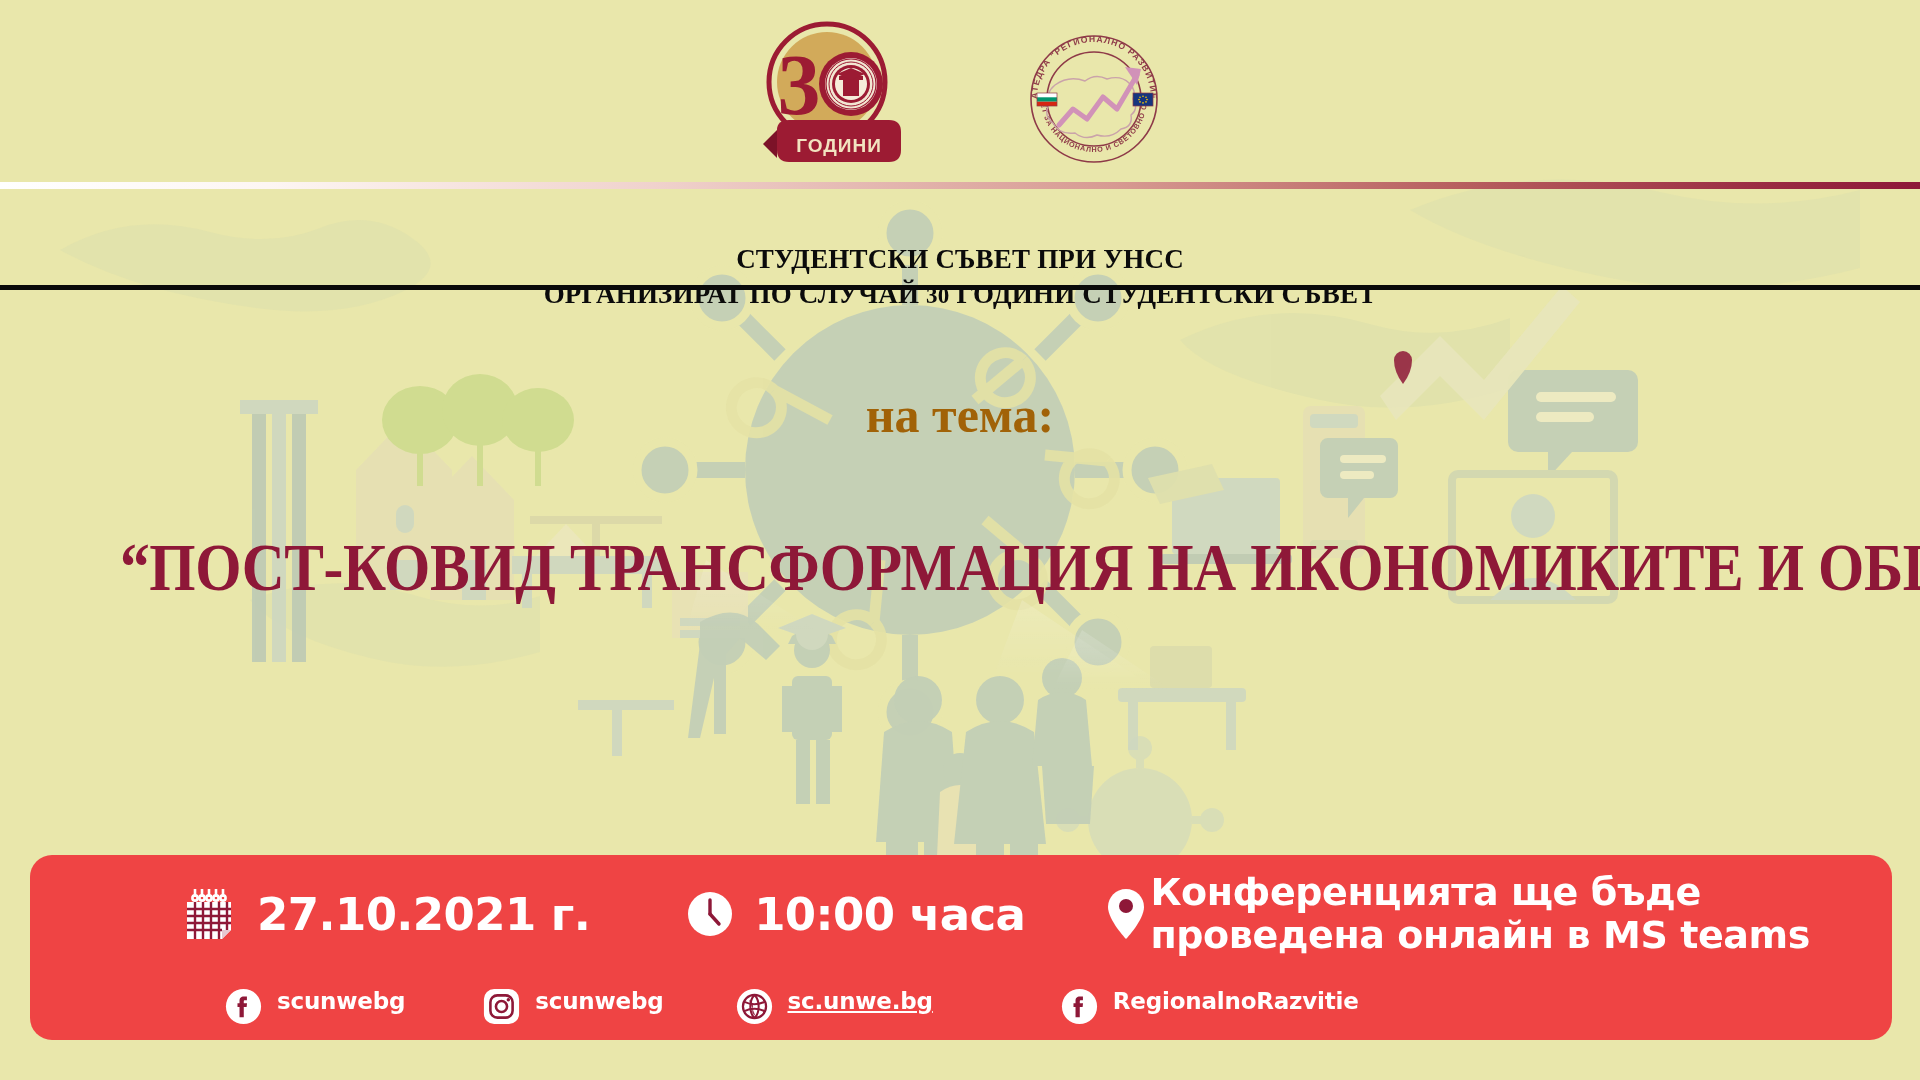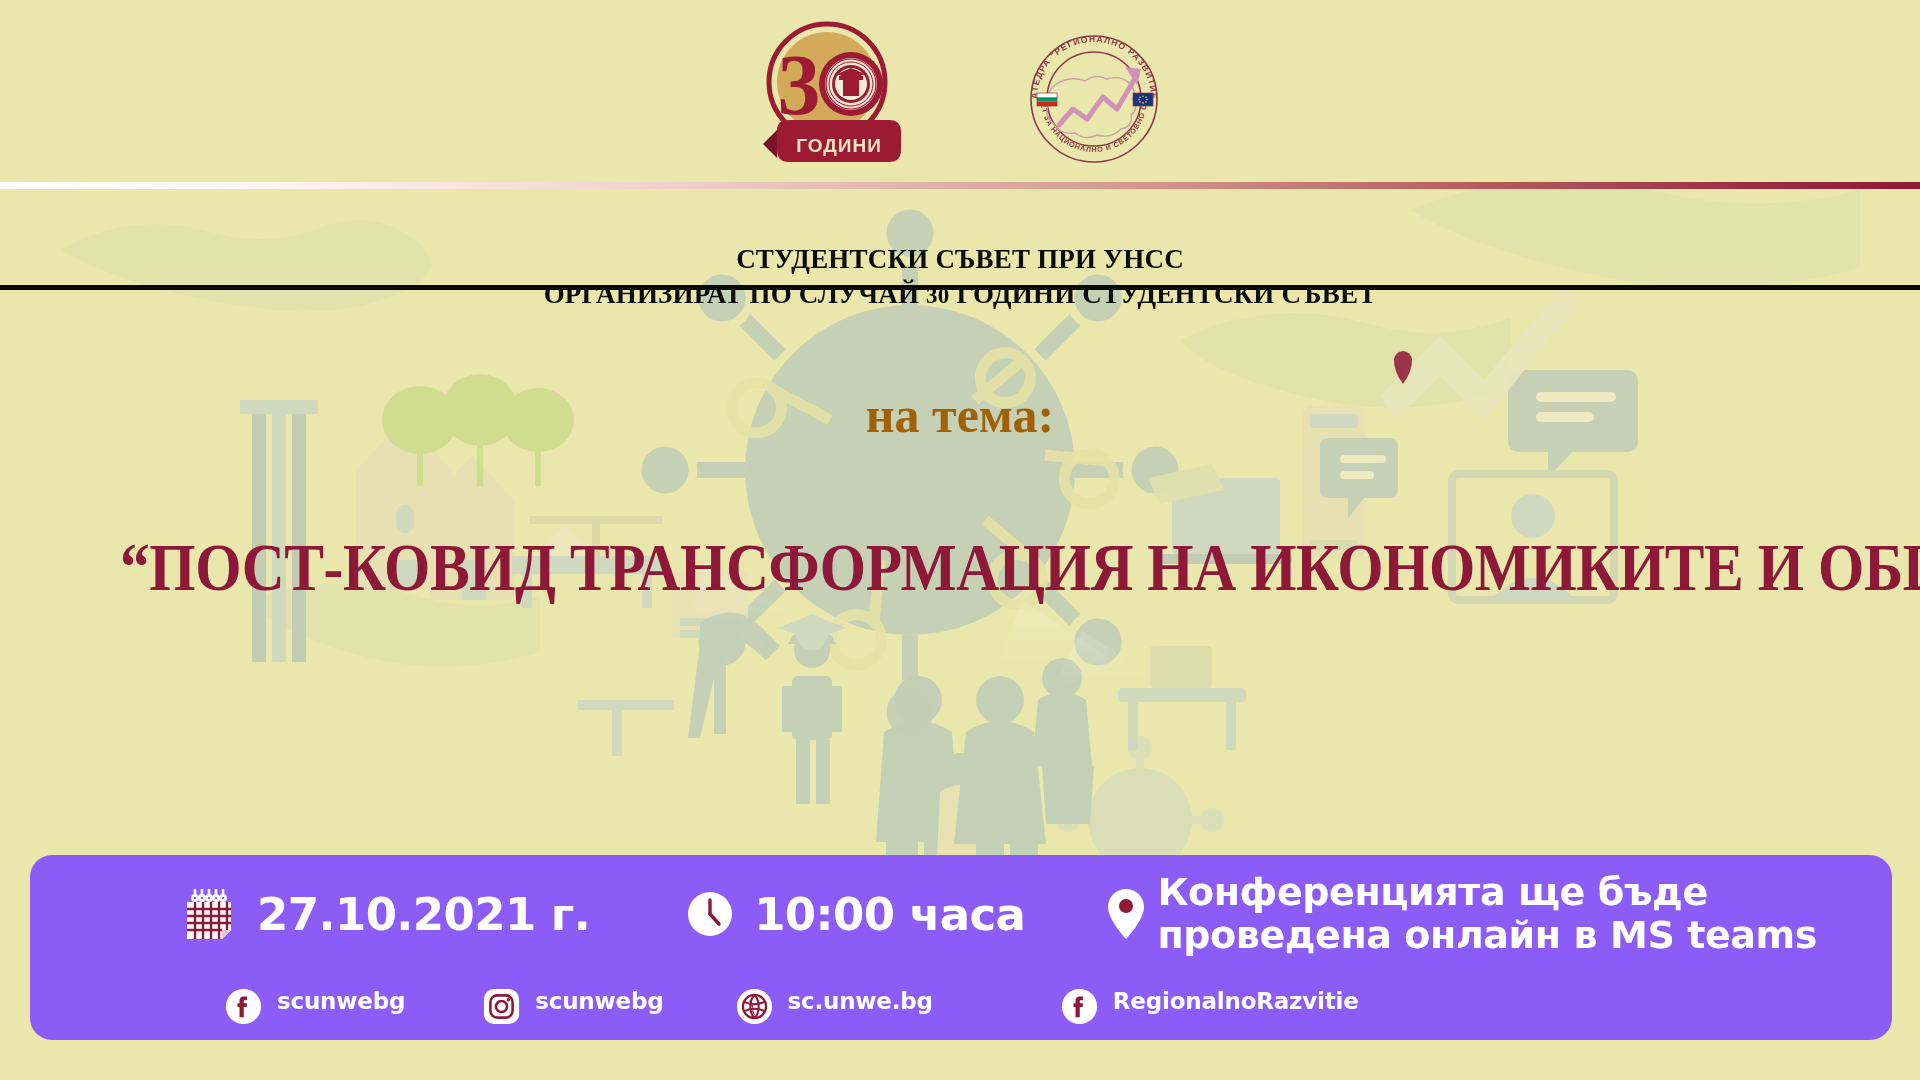--- a/index.html
+++ b/index.html
@@ -105,36 +105,36 @@
     transform:scaleX(0.875);
     transform-origin:center center;
     letter-spacing:-0.5px;
   }
 
   
   .banner {
     position:absolute;
     left:30px; top:855px;
     width:1862px; height:185px;
-    background:#8b5cf6;
+    background:#ef4444;
     border-radius:22px 22px 22px 22px;
     z-index:4;
     overflow:hidden;
   }
 
   .banner-top {
     position:absolute; left:0; top:0; width:100%; height:118px;
     display:flex; align-items:center;
   }
 
   .info-item { display:flex; align-items:center; color:#ffffff; }
 
   .info-date { margin-left:155px; gap:22px; }
   .info-time { margin-left:96px; gap:20px; }
-  .info-place { margin-left:82px; gap:12px; }
+  .info-place { margin-left:82px; gap:5px; }
 
   .info-text {
     font-family:"DejaVu Sans", sans-serif;
     font-weight:700;
     font-size:45px;
     letter-spacing:-0.6px;
     white-space:nowrap;
   }
   .info-text.two-line {
     font-size:38px;
@@ -156,21 +156,21 @@
   }
   .social-label {
     font-family:"DejaVu Sans", sans-serif;
     font-weight:700;
     font-size:23px;
     letter-spacing:-0.2px;
     white-space:nowrap;
   }
   .s1 { margin-left:195px; }
   .s2 { margin-left:78px; }
-  .s3 { margin-left:72px; }
+  .s3 { margin-left:72px;text-decoration:underline; }
   .s4 { margin-left:128px; }
   .s5 { margin-left:62px; }
 
   .social-icon { width:37px; height:37px; flex:0 0 37px; }
 </style>
 </head>
 <body>
 
 <div id="poster">
 

